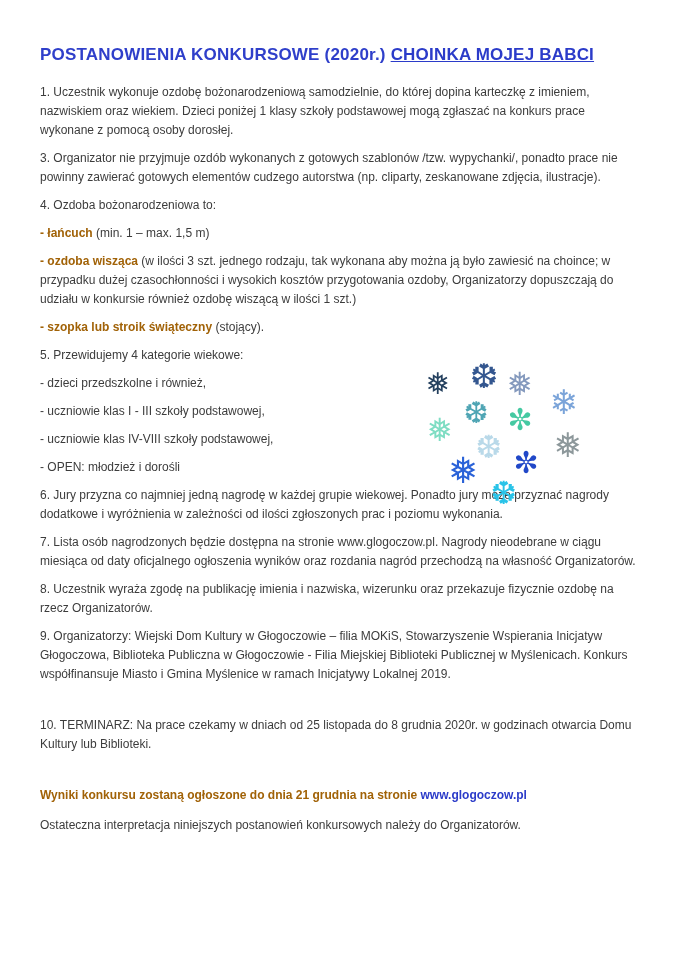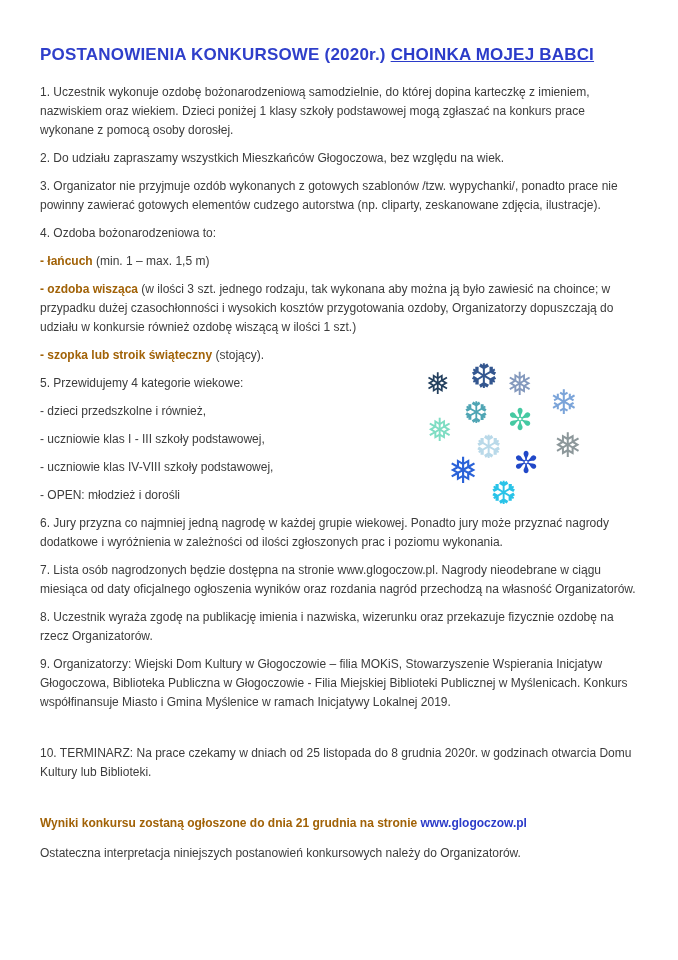--- a/index.html
+++ b/index.html
@@ -58,21 +58,20 @@
 </style>
 </head>
 <body>
 
 <div class="page">
 
   <h1 class="doc-title"><span>POSTANOWIENIA KONKURSOWE (2020r.) </span><a>CHOINKA MOJEJ BABCI</a></h1>
 
   <p>1. Uczestnik wykonuje ozdobę bożonarodzeniową samodzielnie, do której dopina karteczkę z imieniem, nazwiskiem oraz wiekiem. Dzieci poniżej 1 klasy szkoły podstawowej mogą zgłaszać na konkurs prace wykonane z pomocą osoby dorosłej.</p>
 
-  <p>2. Do udziału zapraszamy wszystkich Mieszkańców Głogoczowa, bez względu na wiek.</p>
 
   <p>3. Organizator nie przyjmuje ozdób wykonanych z gotowych szablonów /tzw. wypychanki/, ponadto prace nie powinny zawierać gotowych elementów cudzego autorstwa (np. cliparty, zeskanowane zdjęcia, ilustracje).</p>
 
   <p>4. Ozdoba bożonarodzeniowa to:</p>
 
   <p><strong>- łańcuch</strong><span> (min. 1 – max. 1,5 m)</span></p>
 
   <p><strong>- ozdoba wisząca</strong><span> (w ilości 3 szt. jednego rodzaju, tak wykonana aby można ją było zawiesić na choince; w przypadku dużej czasochłonności i wysokich kosztów przygotowania ozdoby, Organizatorzy dopuszczają do udziału w konkursie również ozdobę wiszącą w ilości 1 szt.)</span></p>
 
   <p><strong>- szopka lub stroik świąteczny</strong><span> (stojący).</span></p>

